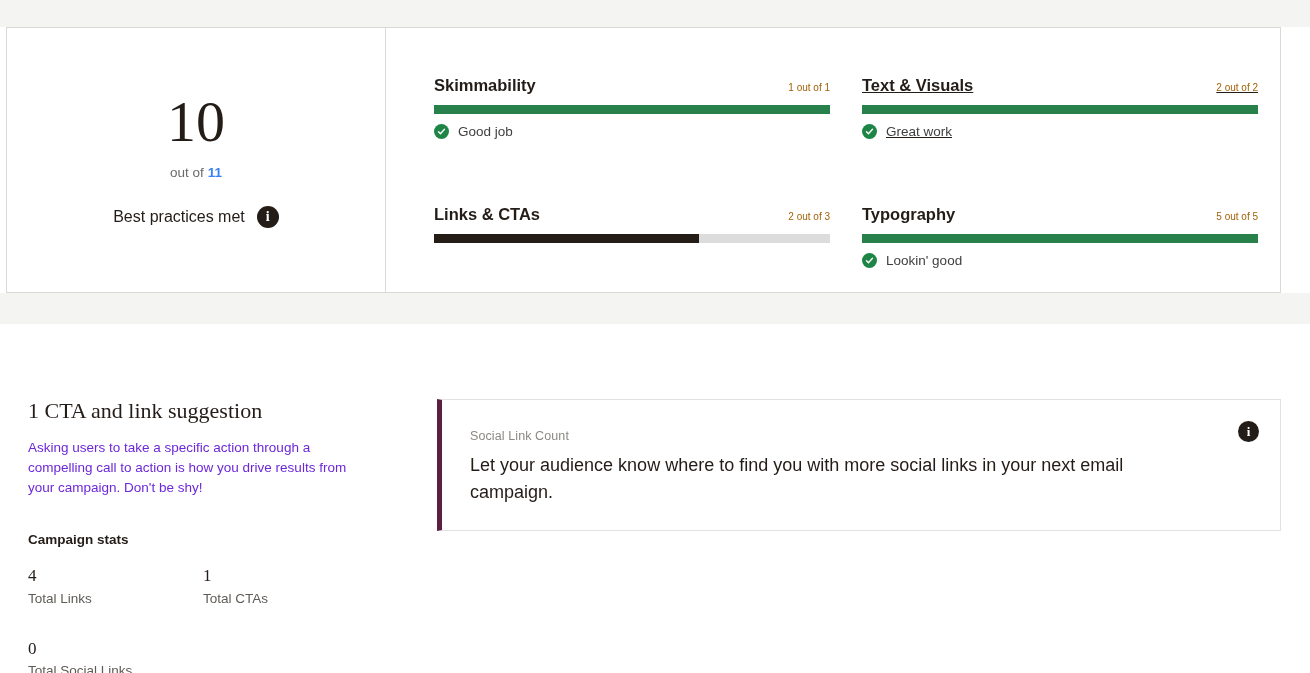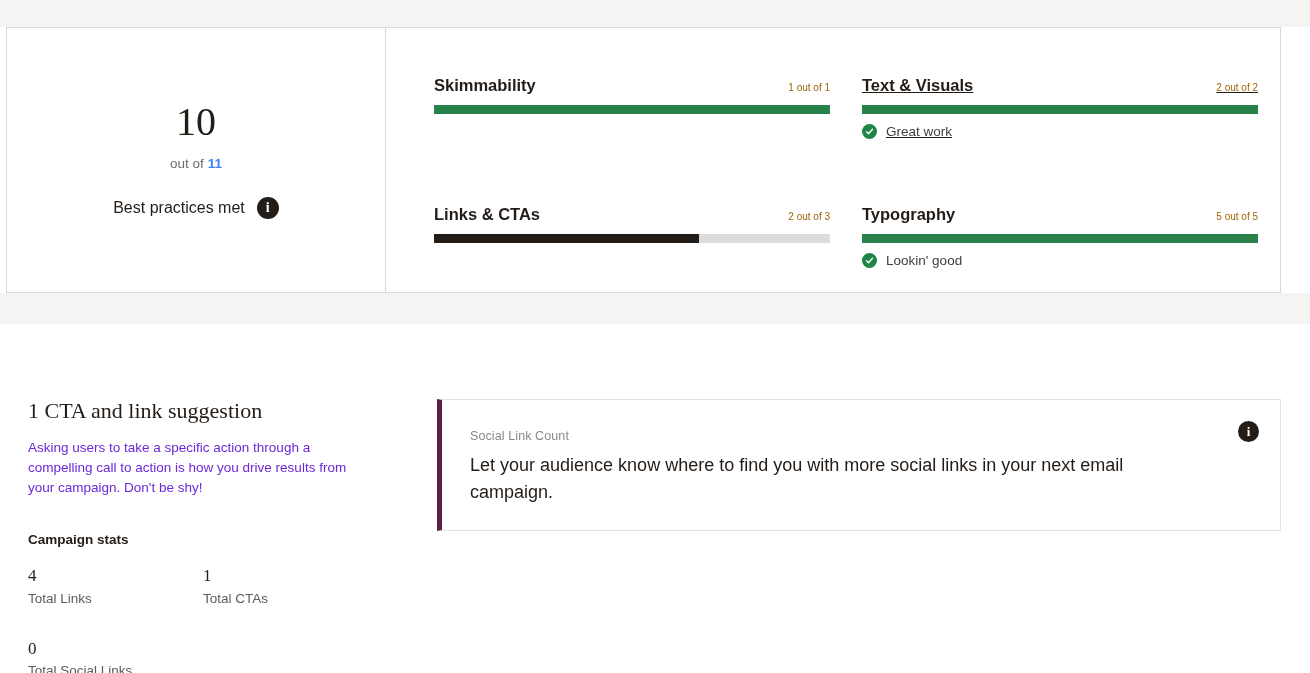--- a/index.html
+++ b/index.html
@@ -40,21 +40,21 @@
     width: 379px;
     border-right: 1px solid #d9d9d6;
     box-sizing: border-box;
     display: flex;
     flex-direction: column;
     align-items: center;
     justify-content: center;
   }
   .big-score {
     font-family: "Liberation Serif", serif;
-    font-size: 40px;
+    font-size: 58px;
     line-height: 1;
     color: #241c17;
     letter-spacing: 0px;
   }
   .out-of {
     margin-top: 14px;
     font-size: 13.5px;
     color: #6b6b6b;
   }
   .out-of b { color: #3b82f6; }
@@ -271,20 +271,28 @@
       <div class="metric-grid">
 
         <div class="metric" style="grid-column:1; grid-row:1;">
           <div class="metric-head">
             <span class="metric-name">Skimmability</span>
             <span class="metric-score">1 out of 1</span>
           </div>
           <div class="bar-track">
             <div class="bar-fill" id="fill0" style="width: 100%; background: rgb(40, 128, 74);"></div>
           </div>
+          <div class="metric-status">
+            <span class="check-circle">
+              <svg width="9" height="9" viewBox="0 0 12 12">
+                  <path d="M2 6.4 L4.6 9 L10 3" fill="none" stroke="#ffffff" stroke-width="1.8" stroke-linecap="round" stroke-linejoin="round"></path>
+                </svg>
+            </span>
+            <span>Good job</span>
+          </div>
         </div>
 
         <div class="metric col2" style="grid-row:1;text-decoration:underline;">
           <div class="metric-head">
             <span class="metric-name">Text &amp; Visuals</span>
             <span class="metric-score">2 out of 2</span>
           </div>
           <div class="bar-track">
             <div class="bar-fill" id="fill1" style="width: 100%; background: rgb(40, 128, 74);"></div>
           </div>

